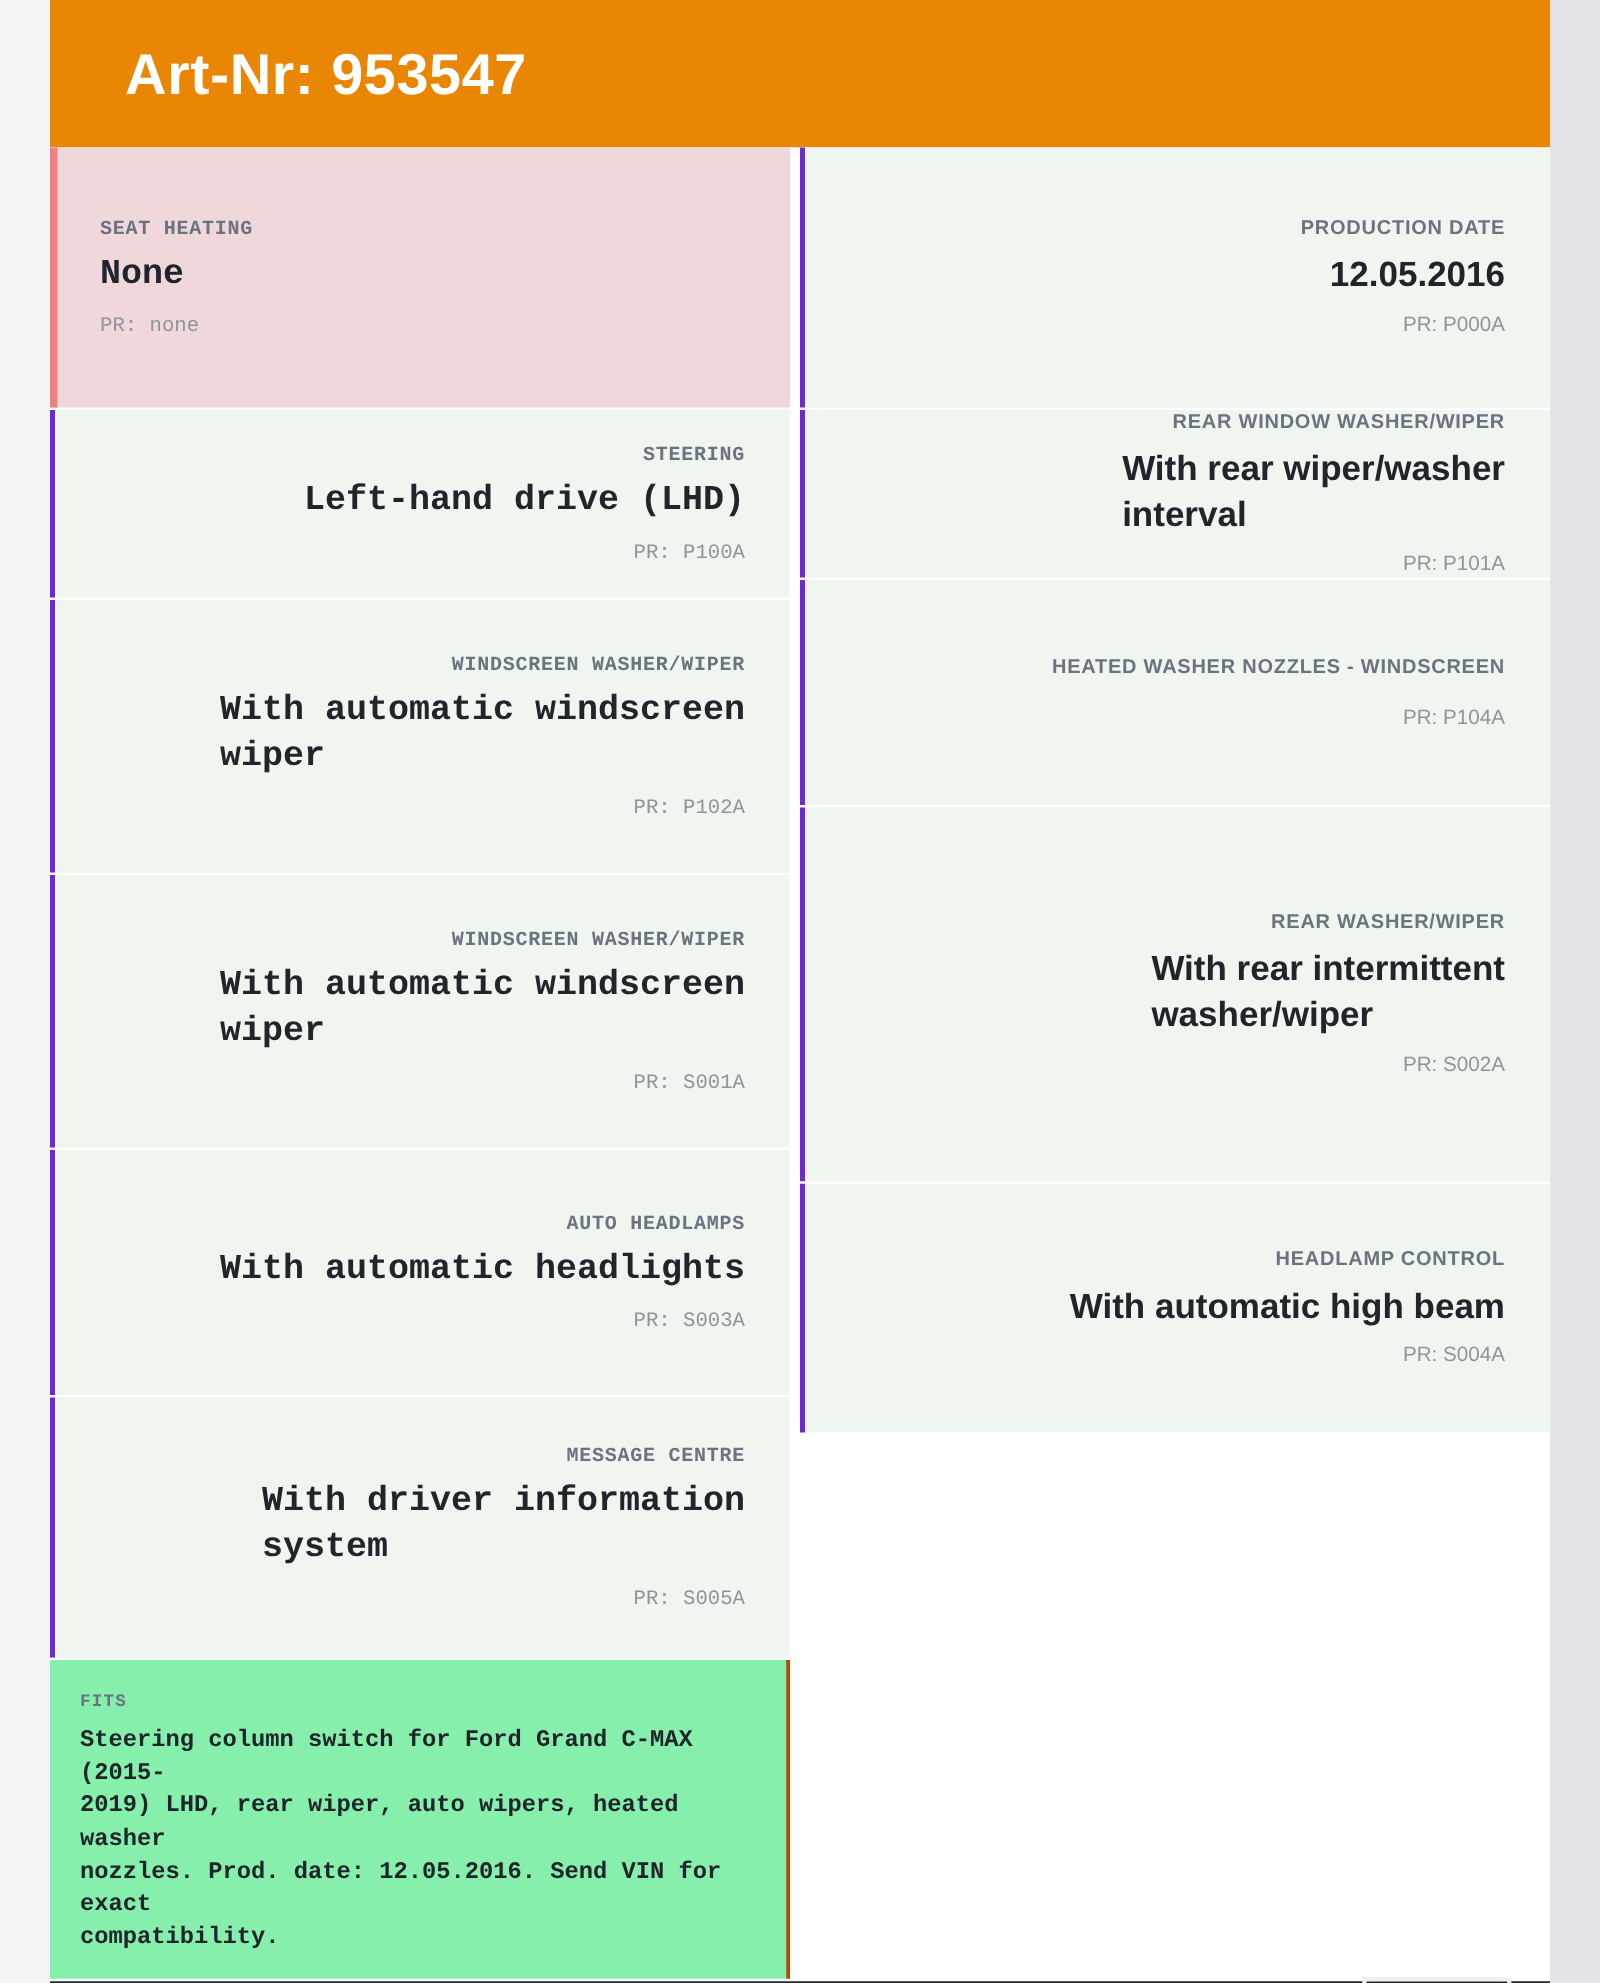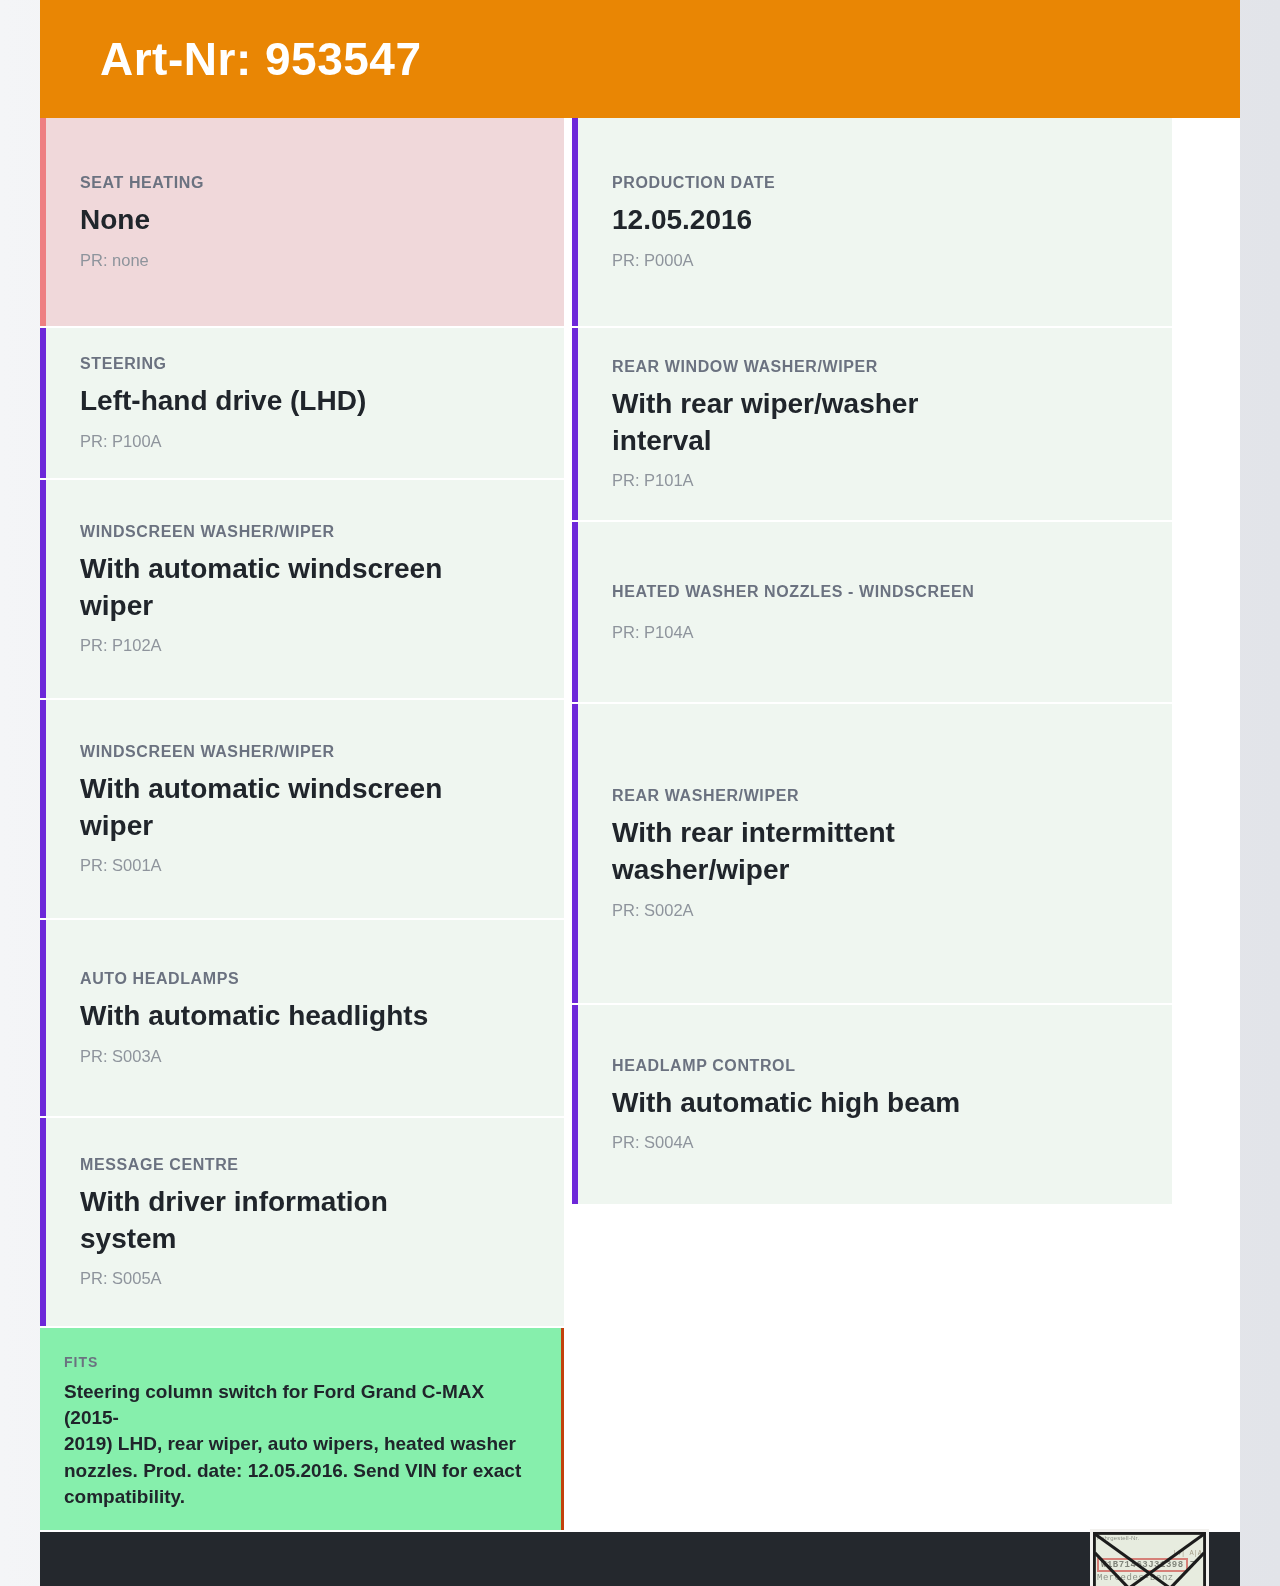--- a/index.html
+++ b/index.html
@@ -26,31 +26,31 @@
     font-size: 46px;
     font-weight: 700;
     letter-spacing: 0.5px;
   }
   .columns {
     display: flex;
     align-items: flex-start;
     background: #ffffff;
   }
   .col { display: flex; flex-direction: column; }
-  .col-left  { width: 524px; margin-right: 8px; }
+  .col-left  { width: 592px; margin-right: 8px; font-family: Liberation Mono, monospace; }
   .col-right { width: 600px; }
   .card {
     display: flex;
     flex-direction: column;
     justify-content: center;
     padding: 20px 36px 20px 34px;
     margin-bottom: 2px;
     overflow: hidden;
   }
-  .card.positive { background: #eff6f0; border-left: 6px solid #6d28d9; }
+  .card.positive { background: #eff6f0; border-left: 4px solid #6d28d9; align-items: flex-end; }
   .card.negative { background: #f0d8da; border-left: 6px solid #ee7f82; }
   .card-label {
     font-size: 16px;
     font-weight: 700;
     letter-spacing: 0.6px;
     color: #6b7280;
     text-transform: uppercase;
     margin-bottom: 10px;
   }
   .card-value {
@@ -212,21 +212,21 @@
 compatibility.</div>
       </div>
     </div>
 
     <div class="col col-right">
       <div class="card positive" style="height:208px">
         <div class="card-label">PRODUCTION DATE</div>
         <div class="card-value">12.05.2016</div>
         <div class="card-pr">PR: P000A</div>
       </div>
-      <div class="card positive" style="height:192px">
+      <div class="card positive" style="height:134px">
         <div class="card-label">REAR WINDOW WASHER/WIPER</div>
         <div class="card-value">With rear wiper/washer
 interval</div>
         <div class="card-pr">PR: P101A</div>
       </div>
       <div class="card positive" style="height:180px">
         <div class="card-label">HEATED WASHER NOZZLES - WINDSCREEN</div>
         <div class="card-pr">PR: P104A</div>
       </div>
       <div class="card positive" style="height:299px">

